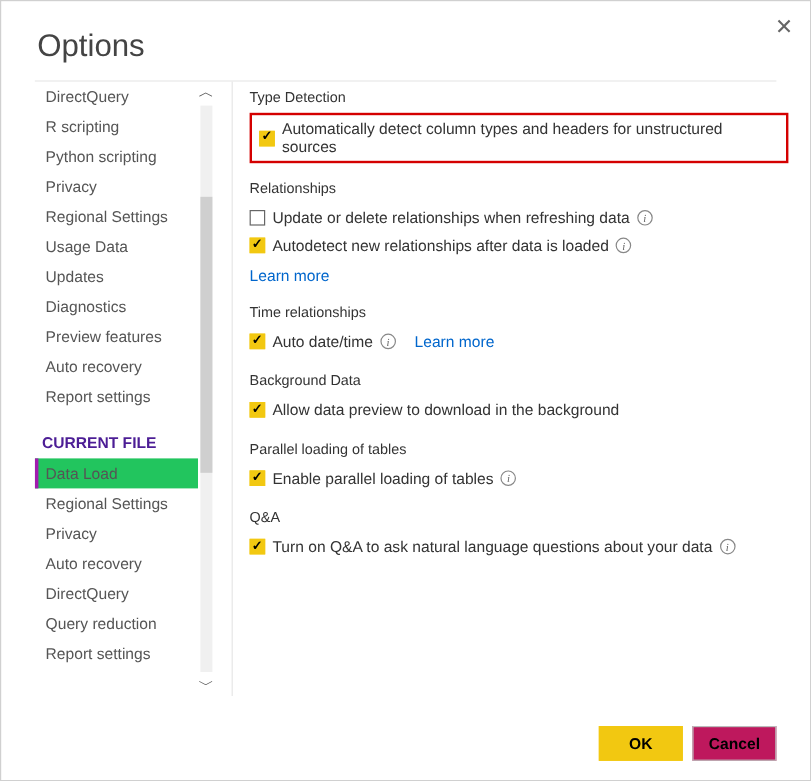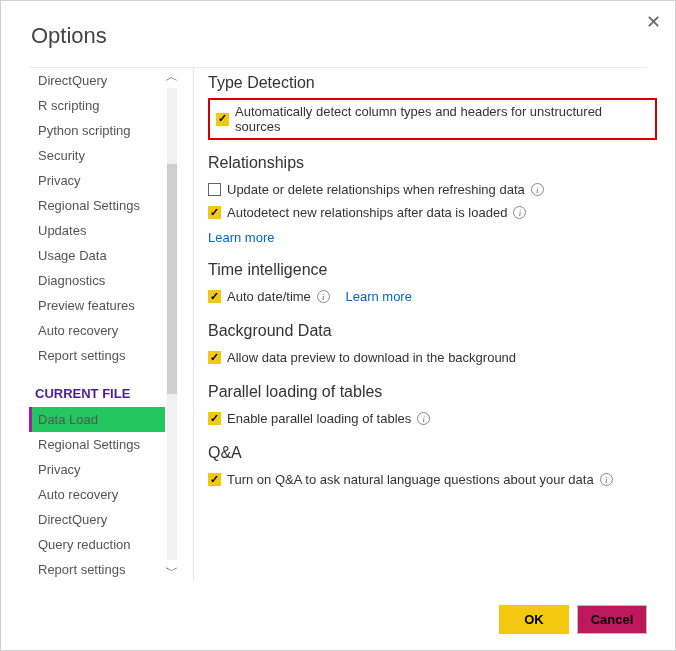--- a/index.html
+++ b/index.html
@@ -17,21 +17,21 @@
     right: 14px;
     font-size: 18px;
     color: #666;
     cursor: pointer;
     font-weight: 300;
   }
   .title {
     position: absolute;
     top: 22px;
     left: 30px;
-    font-size: 22px;
+    font-size: 26px;
     font-weight: 300;
     color: #444;
   }
   .hrule {
     position: absolute;
     top: 66px;
     left: 28px;
     right: 28px;
     height: 1px;
     background: #e8e8e8;
@@ -110,21 +110,21 @@
     margin: 0 14px;
   }
   
   .content {
     flex: 1;
     padding-top: 6px;
     font-size: 13px;
     color: #333;
   }
   .section-h {
-    font-size: 16px;
+    font-size: 12px;
     color: #333;
     margin: 14px 0 6px 0;
     font-weight: 400;
   }
   .section-h.first { margin-top: 0; }
   .row {
     display: flex;
     align-items: center;
     gap: 6px;
     padding: 4px 0;
@@ -197,25 +197,24 @@
 <div class="close-x">✕</div>
 <div class="title">Options</div>
 <div class="hrule"></div>
 
 <div class="main">
   <div class="sidebar-wrap">
     <div class="sidebar">
       <div class="sb-item">DirectQuery</div>
       <div class="sb-item">R scripting</div>
       <div class="sb-item">Python scripting</div>
-      <div class="sb-item">Security</div>
       <div class="sb-item">Privacy</div>
       <div class="sb-item">Regional Settings</div>
+      <div class="sb-item">Usage Data</div>
       <div class="sb-item">Updates</div>
-      <div class="sb-item">Usage Data</div>
       <div class="sb-item">Diagnostics</div>
       <div class="sb-item">Preview features</div>
       <div class="sb-item">Auto recovery</div>
       <div class="sb-item">Report settings</div>
 
       <div class="sb-header">CURRENT FILE</div>
 
       <div class="sb-item active">Data Load</div>
       <div class="sb-item">Regional Settings</div>
       <div class="sb-item">Privacy</div>
@@ -247,21 +246,21 @@
       <span>Update or delete relationships when refreshing data</span>
       <span class="info"></span>
     </div>
     <div class="row">
       <span class="cb on"></span>
       <span>Autodetect new relationships after data is loaded</span>
       <span class="info"></span>
     </div>
     <div class="learn-standalone"><span class="link">Learn more</span></div>
 
-    <div class="section-h">Time intelligence</div>
+    <div class="section-h">Time relationships</div>
     <div class="row">
       <span class="cb on"></span>
       <span>Auto date/time</span>
       <span class="info"></span>
       &nbsp;<span class="link">Learn more</span>
     </div>
 
     <div class="section-h">Background Data</div>
     <div class="row">
       <span class="cb on"></span>

